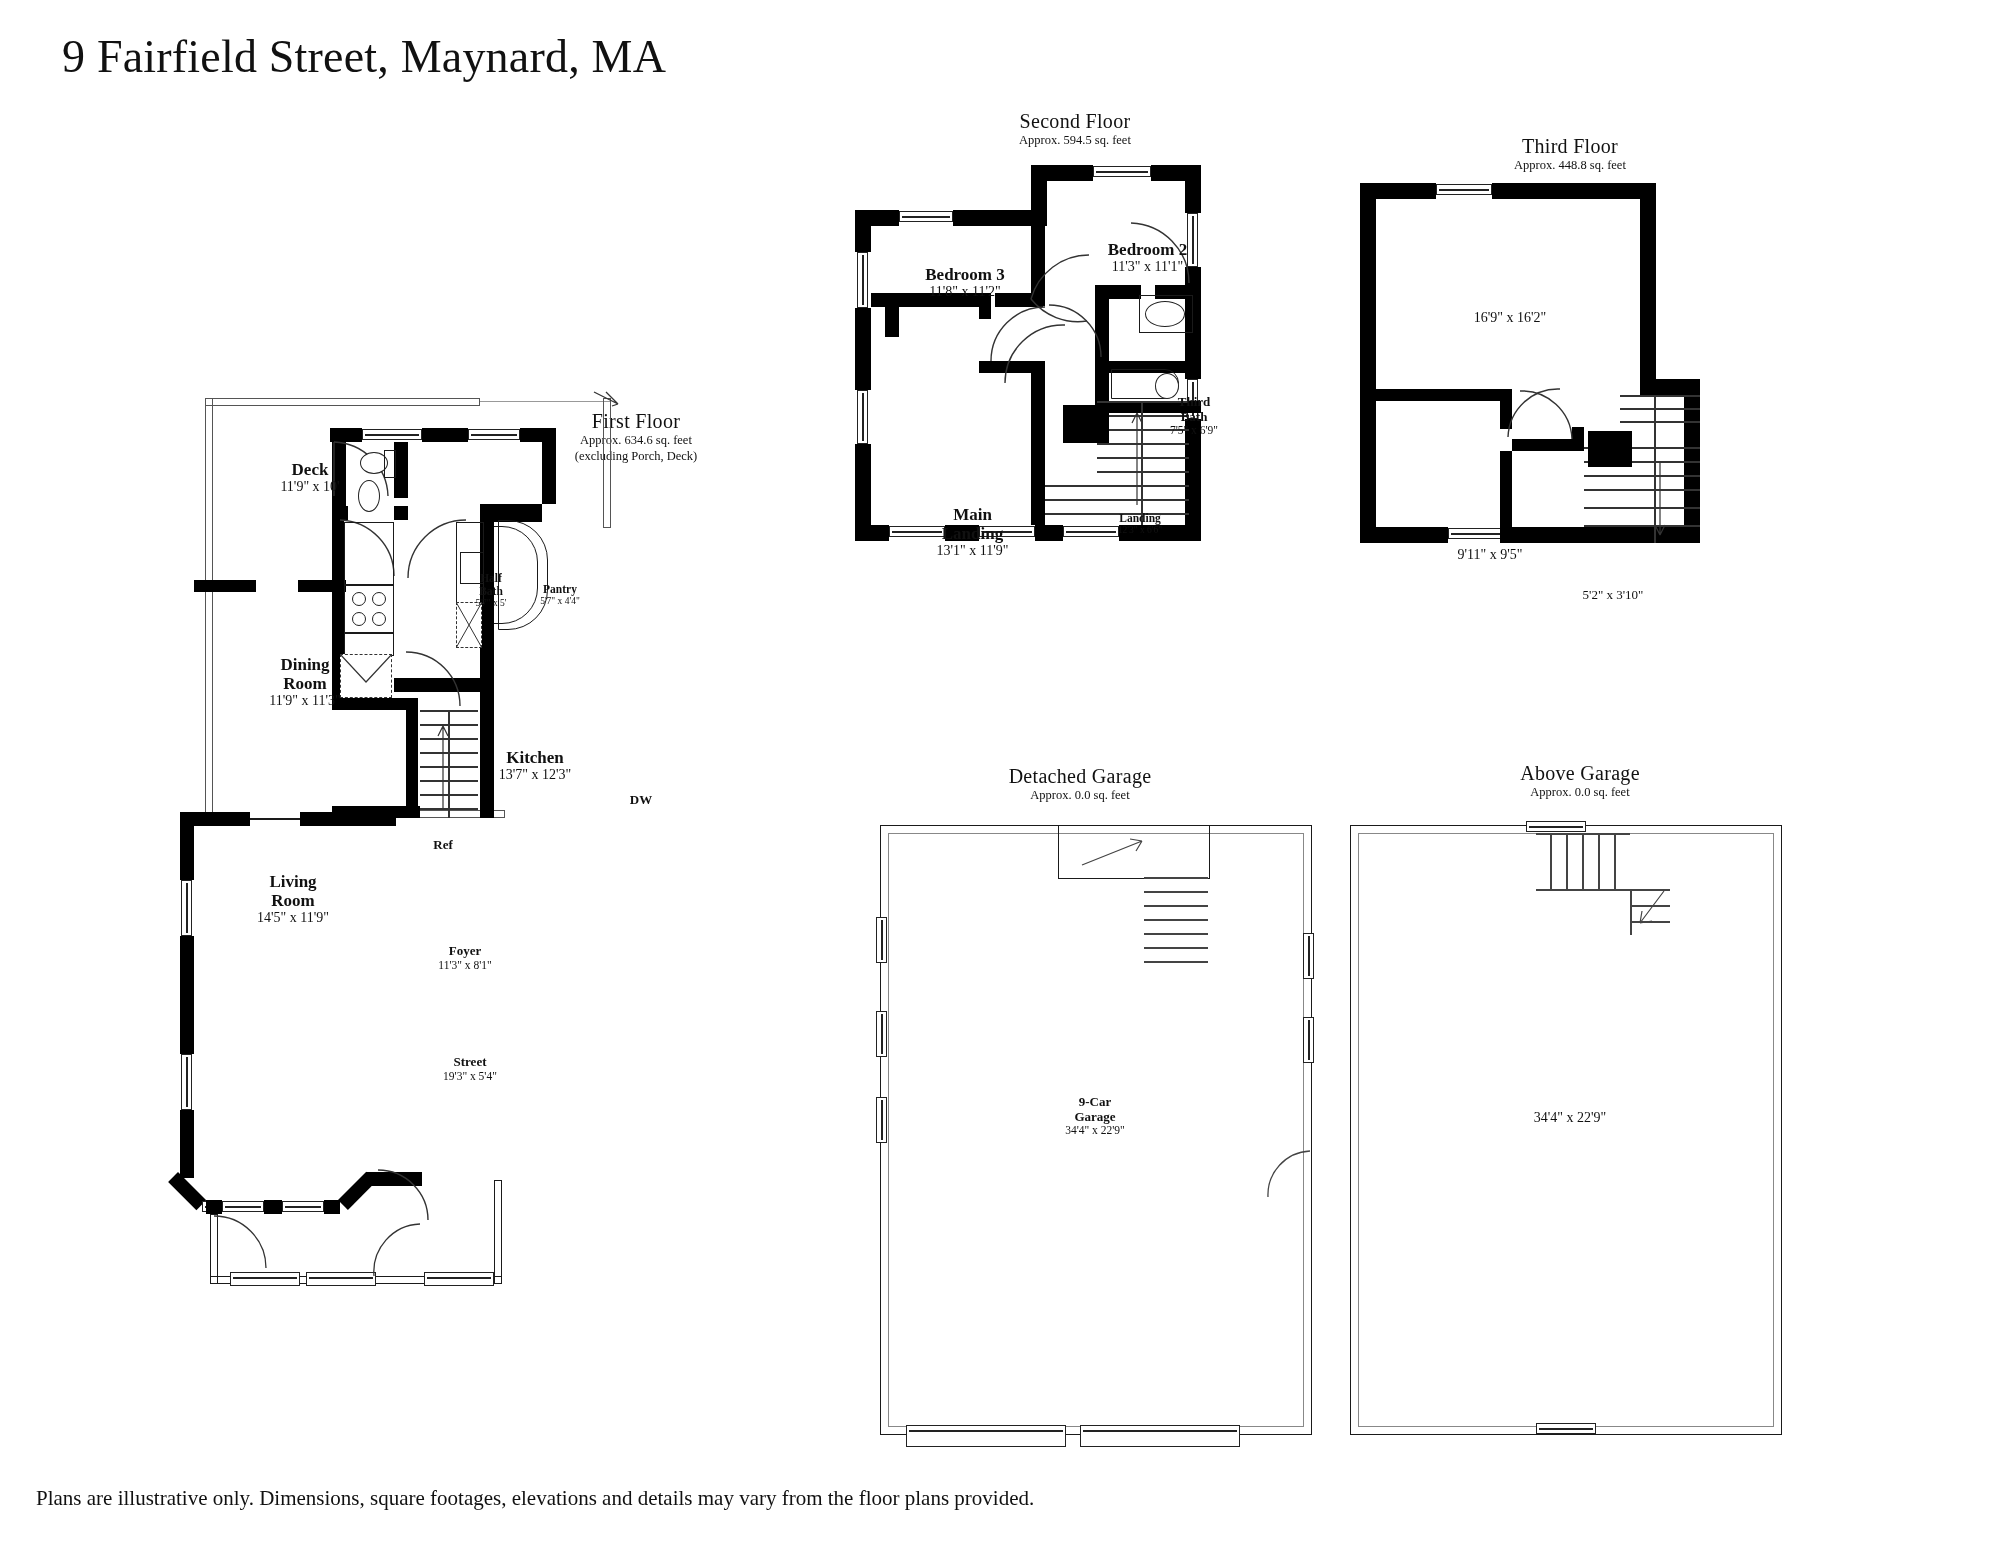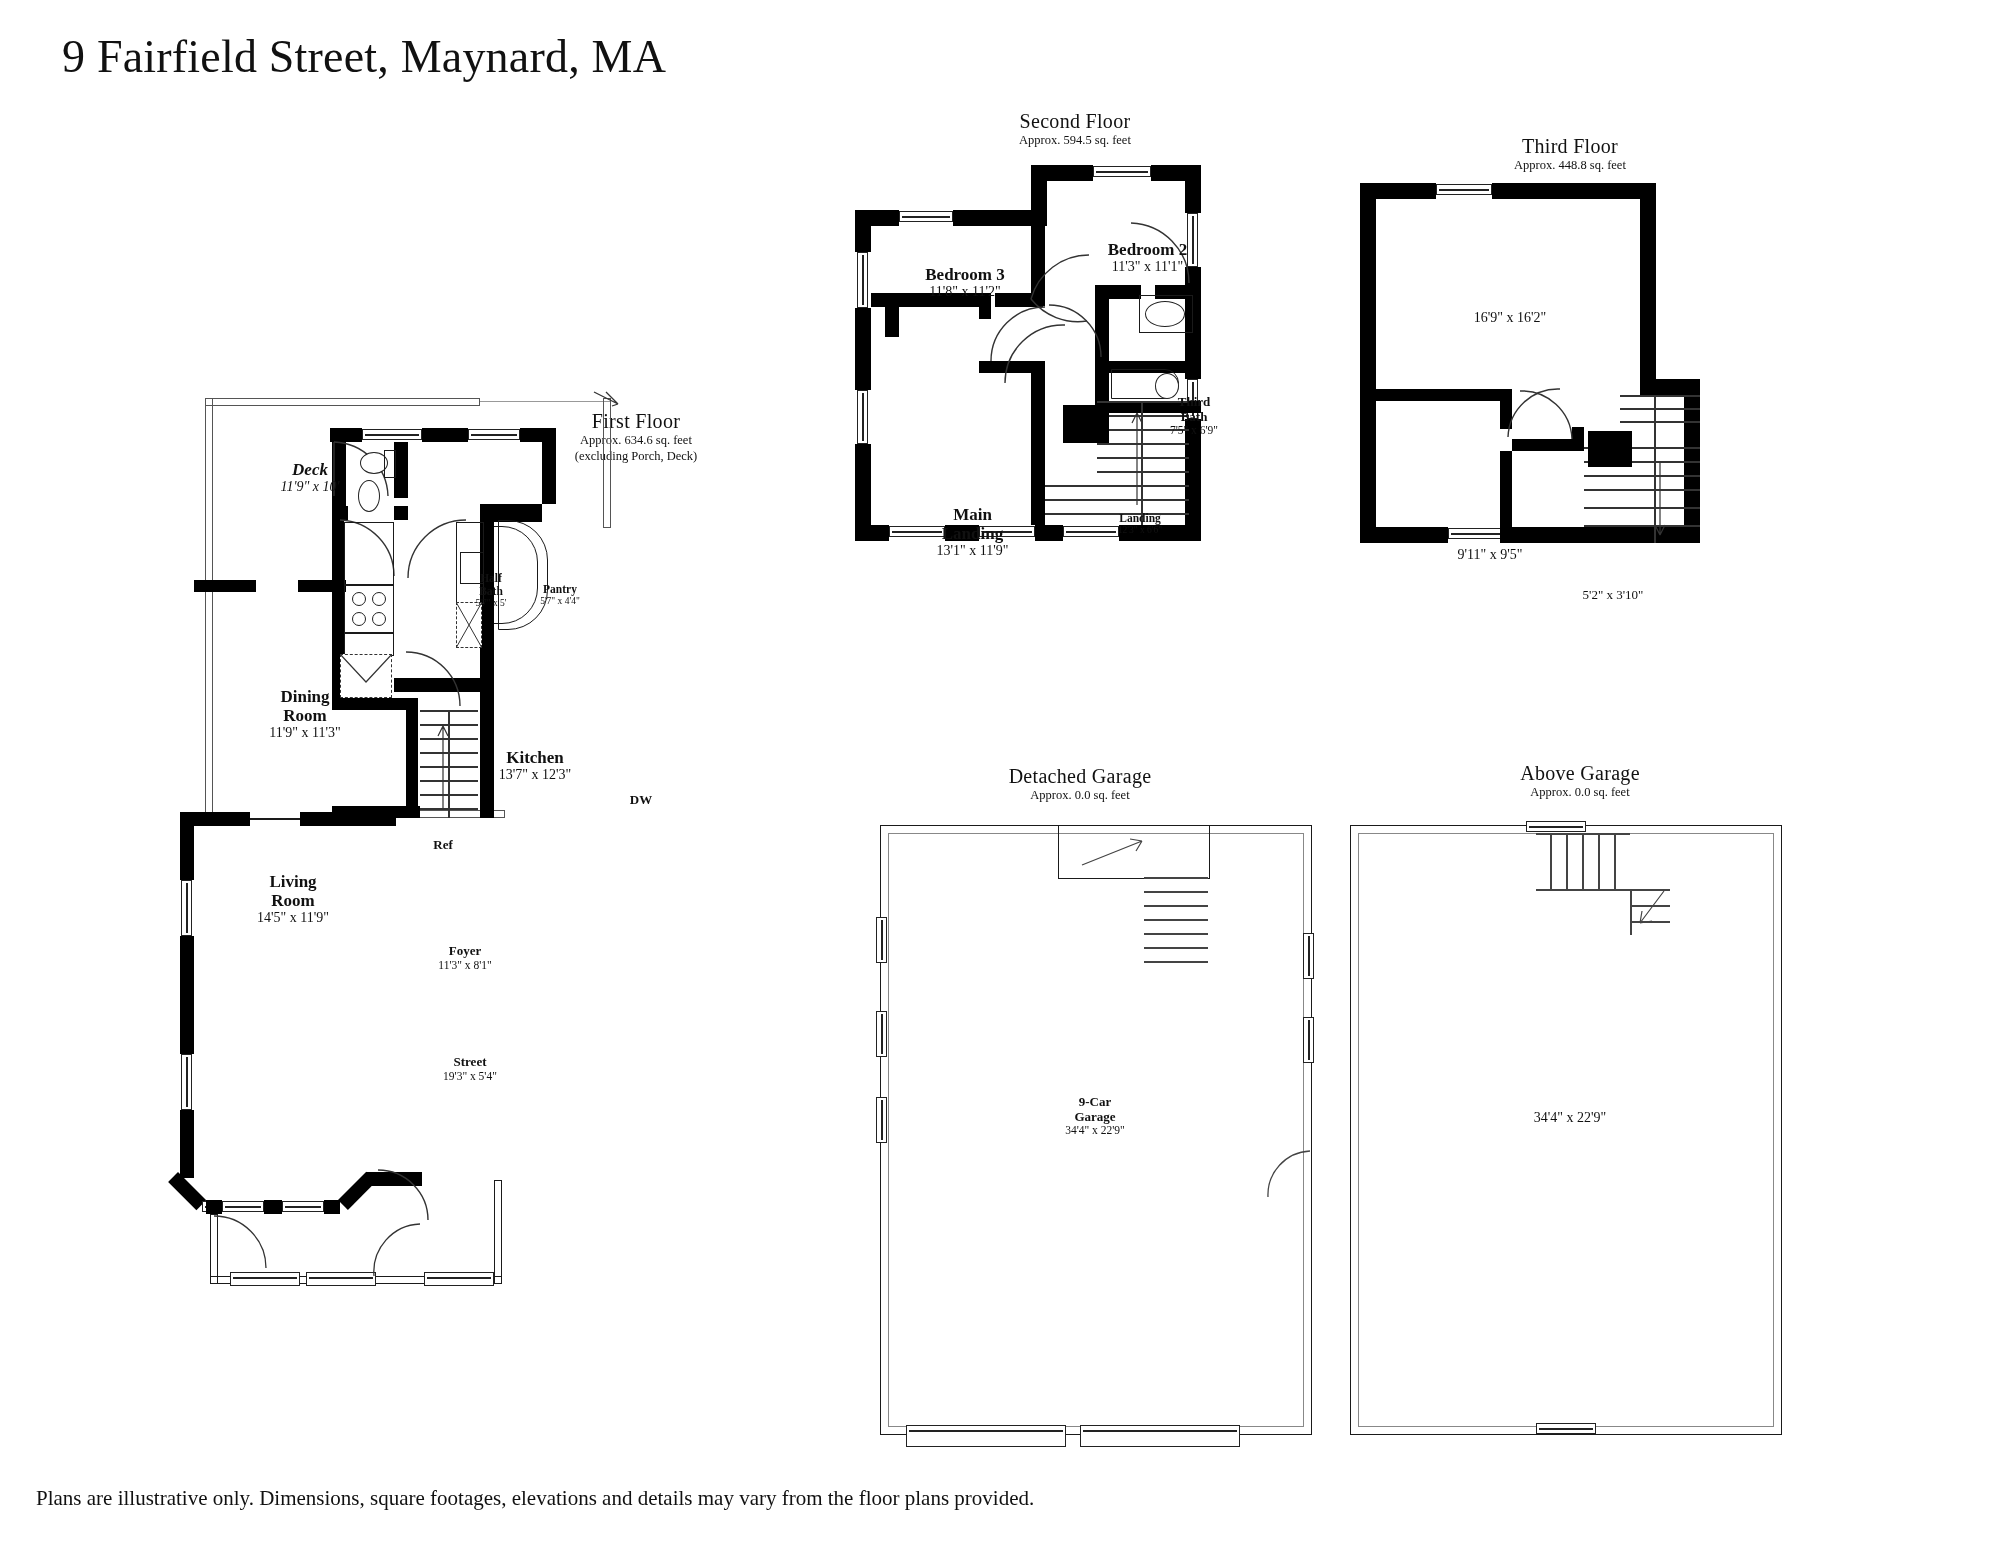--- a/index.html
+++ b/index.html
@@ -222,25 +222,25 @@
         <path d="M0,56 A48,48 0 0 1 46,4" stroke="#333" stroke-width="1.3" fill="none"></path>
       </svg>
   </div>
   <div class="door" style="left:34px;top:836px;">
     <svg width="54" height="56">
         <path d="M0,0 A52,52 0 0 1 52,52" stroke="#333" stroke-width="1.3" fill="none"></path>
       </svg>
   </div>
 </div>
 
-<div class="rm" style="left:245px;top:460px;width:130px;font-style:italic;">
+<div class="rm" style="left:245px;top:460px;width:130px;">
   <div class="n">Deck</div>
   <div class="d">11'9" x 10'</div>
 </div>
-<div class="rm" style="left:235px;top:687px;width:140px;">
+<div class="rm" style="left:235px;top:655px;width:140px;">
   <div class="n">Dining</div>
   <div class="n">Room</div>
   <div class="d">11'9" x 11'3"</div>
 </div>
 <div class="rm" style="left:450px;top:572px;width:82px;">
   <div class="n xs">Half</div>
   <div class="n xs">Bath</div>
   <div class="d xs">5'7" x 5'</div>
 </div>
 <div class="rm" style="left:515px;top:583px;width:90px;">

